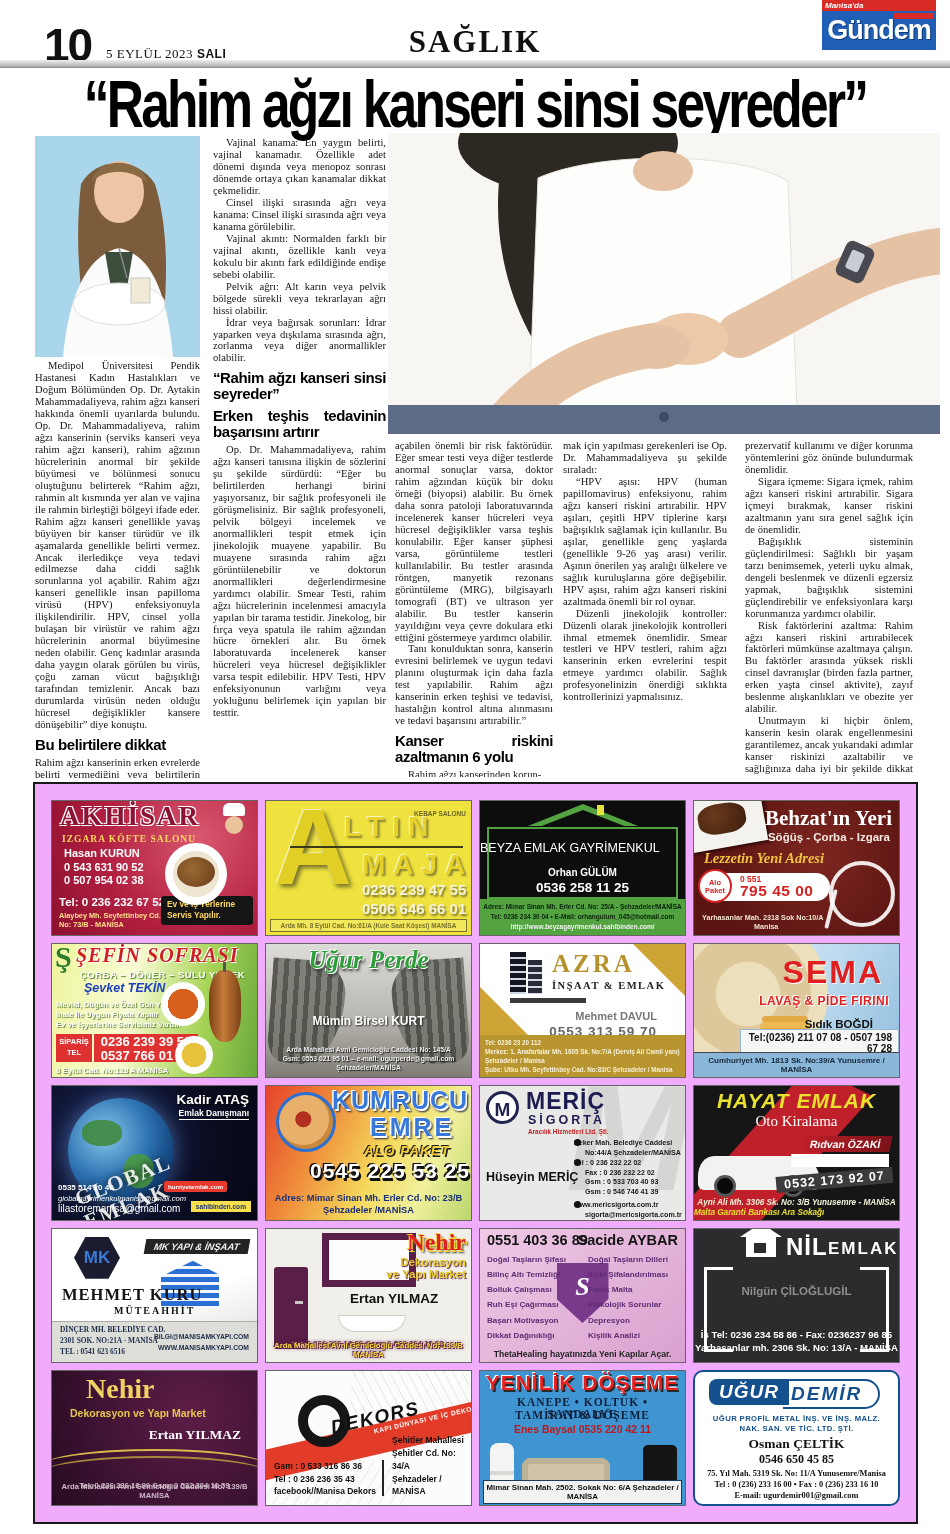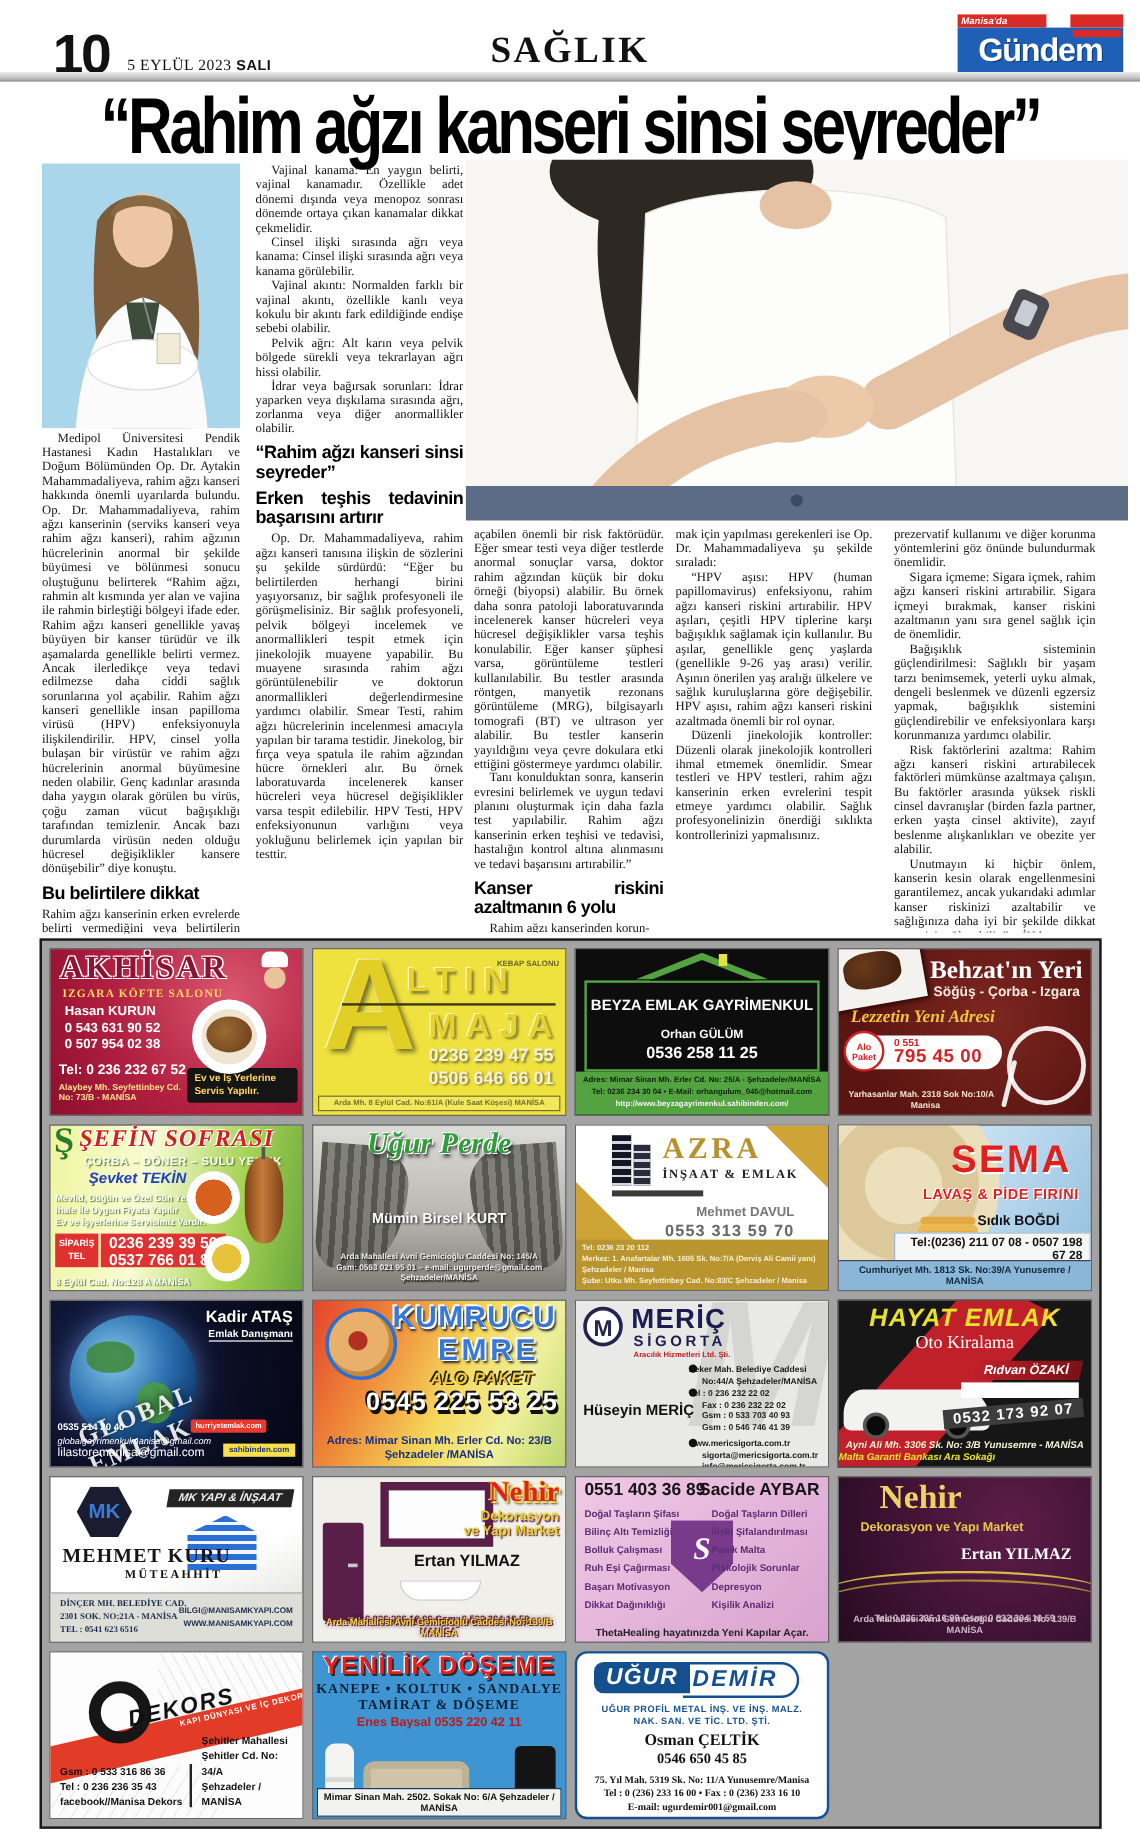--- a/index.html
+++ b/index.html
@@ -7,21 +7,21 @@
        font-family:"Liberation Sans",sans-serif;color:#111}
 
   
   .pagenum{position:absolute;left:44px;top:18px;font-size:46px;font-weight:900;letter-spacing:-2px}
   .dateline{position:absolute;left:106px;top:46px;font-size:13px;font-family:"Liberation Serif",serif;letter-spacing:.5px}
   .dateline b{font-family:"Liberation Sans",sans-serif;font-size:12px}
   .section{position:absolute;left:0;right:0;top:24px;text-align:center;
            font-family:"Liberation Serif",serif;font-weight:bold;font-size:31px;letter-spacing:2px}
   .hdr-rule{position:absolute;left:0;right:0;top:60px;height:8px;
             background:linear-gradient(180deg,#eee 0%,#bbb 70%,#888 100%)}
-  .logo{position:absolute;right:14px;top:12px;width:138px;height:50px}
+  .logo{position:absolute;right:14px;top:0;width:114px;height:50px}
   .logo-top{position:absolute;left:0;top:0;width:74px;height:11px;background:#d92b26;color:#fff;
             font-size:8px;font-weight:bold;font-style:italic;padding-left:3px;line-height:11px;box-sizing:border-box}
   .logo-top2{position:absolute;right:0;top:0;width:44px;height:11px;background:#d92b26}
   .logo-main{position:absolute;left:0;top:11px;right:0;bottom:0;background:#1f5fb5;color:#fff;
              display:flex;align-items:center;justify-content:center;font-weight:900;font-size:27px;
              letter-spacing:-1px;text-shadow:1px 1px 0 #0d3a78}
   .logo-bar{position:absolute;right:2px;top:13px;width:40px;height:6px;background:#d92b26}
 
   
   .headline{position:absolute;left:0;right:0;top:66px;text-align:center;font-weight:900;
@@ -40,22 +40,22 @@
   .col .sh{font-family:"Liberation Sans",sans-serif;font-weight:bold;font-size:15px;line-height:1.06;
            margin:6px 0 4px;text-indent:0;letter-spacing:-.4px;color:#000}
   #col1{left:35px;top:360px;width:165px;height:418px}
   #col2{left:213px;top:137px;width:173px;height:640px}
   #col3{left:395px;top:440px;width:158px;height:337px}
   #col4{left:563px;top:440px;width:164px;height:337px}
   #col5{left:745px;top:440px;width:168px;height:337px}
 
   
   .ads{position:absolute;left:33px;top:782px;width:885px;height:742px;border:2px solid #1a1a1a;
-       box-sizing:border-box;padding:6px;display:grid;grid-template-columns:repeat(4,1fr);
-       grid-template-rows:repeat(5,1fr);gap:7px;background:#a3a3a3}
+       box-sizing:border-box;padding:16px;display:grid;grid-template-columns:repeat(4,1fr);
+       grid-template-rows:repeat(5,1fr);gap:7px;background:#f0abfc}
   .ad{position:relative;overflow:hidden;border:1px solid #666;box-sizing:border-box;font-family:"Liberation Sans",sans-serif}
   .ad *{position:absolute;margin:0}
 
   
   .a1{background:radial-gradient(circle at 72% 28%,#d9586f,#b21f40 55%,#8c0f2e)}
   .a1-title{left:8px;top:0px;font-family:"Liberation Serif",serif;font-size:27px;font-weight:900;color:#8c1334;
             text-shadow:1px 1px 0 #fff,-1px -1px 0 #fff,1px -1px 0 #fff,-1px 1px 0 #fff;letter-spacing:2px}
   .a1-sub{left:10px;top:33px;color:#ffd95e;font-size:9.5px;font-weight:bold;font-family:"Liberation Serif",serif;letter-spacing:1px}
   .a1-person{left:12px;top:46px;font-size:11px;font-weight:900;color:#fff}
   .a1-p1{left:12px;top:60px;font-size:11px;font-weight:900;color:#fff}
@@ -90,21 +90,21 @@
 
   
   .a3{background:#0d0d0d}
   .a3-frame{left:7px;top:26px;right:7px;bottom:36px;border:2px solid #53a441}
   .a3-roof{left:50%;top:3px;width:110px;height:24px;transform:translateX(-50%);
            border-left:55px solid transparent;border-right:55px solid transparent;border-bottom:22px solid #53a441;
            width:0;height:0}
   .a3-roof2{left:50%;top:9px;width:0;height:0;transform:translateX(-50%);
            border-left:44px solid transparent;border-right:44px solid transparent;border-bottom:17px solid #0d0d0d}
   .a3-chim{left:50%;top:4px;transform:translateX(14px);width:7px;height:10px;background:#e8e23e}
-  .a3-title{left:0;right:0;top:40px;text-align:center;color:#fff;font-weight:700;font-size:12.5px}
+  .a3-title{left:0;right:0;top:40px;color:#fff;font-weight:400;font-size:12.5px}
   .a3-person{left:0;right:0;top:66px;text-align:center;color:#fff;font-weight:bold;font-size:10px}
   .a3-phone{left:0;right:0;top:79px;text-align:center;color:#fff;font-weight:900;font-size:13.5px}
   .a3-foot{left:0;right:0;bottom:0;background:#53a441;color:#0b220b;font-size:6.5px;font-weight:bold;
            text-align:center;line-height:1.5;padding:3px 2px}
   .a3-foot .w{position:static;display:block;color:#f2f2f2}
 
   
   .a4{background:radial-gradient(circle at 60% 42%,#7e2620,#5a1512 72%)}
   .a4-photo{left:-8px;top:-10px;width:78px;height:56px;background:#f4f2ee;transform:rotate(-10deg);box-shadow:2px 2px 4px #2a0806}
   .a4-photo::after{content:"";position:absolute;left:12px;top:12px;width:48px;height:30px;border-radius:40%;
@@ -675,20 +675,30 @@
       <div>Doğal Taşların Dilleri</div>
       <div>İlişki Şifalandırılması</div>
       <div>Panik Malta</div>
       <div>Piskolojik Sorunlar</div>
       <div>Depresyon</div>
       <div>Kişilik Analizi</div>
     </div>
     <div class="a15-slogan">ThetaHealing hayatınızda Yeni Kapılar Açar.</div>
   </div>
 
+  <div class="ad a16">
+    <div class="a16-bl"></div>
+    <div class="a16-br"></div>
+    <div class="a16-house"></div>
+    <div class="a16-t1">NİL</div>
+    <div class="a16-t2">EMLAK</div>
+    <div class="a16-person">Nilgün ÇİLOĞLUGİL</div>
+    <div class="a16-f1">İş Tel: 0236 234 58 86 - Fax: 0236237 96 85</div>
+    <div class="a16-f2">Yarhasanlar mh. 2306 Sk. No: 13/A - MANİSA</div>
+  </div>
 
   <div class="ad a17">
     <div class="a17-w1"></div>
     <div class="a17-w2"></div>
     <div class="a17-title">Nehir</div>
     <div class="a17-sub">Dekorasyon ve Yapı Market</div>
     <div class="a17-person">Ertan YILMAZ</div>
     <div class="a17-f1">Tel: 0 236 236 16 99  Gsm: 0 532 304 10 59</div>
     <div class="a17-f2">Arda Mahallesi Avni Gemicioğlu Caddesi No: 139/B  MANİSA</div>
   </div>

